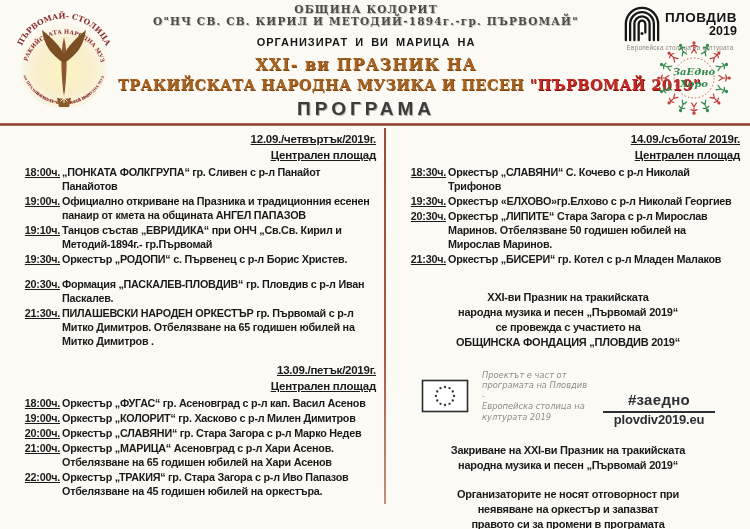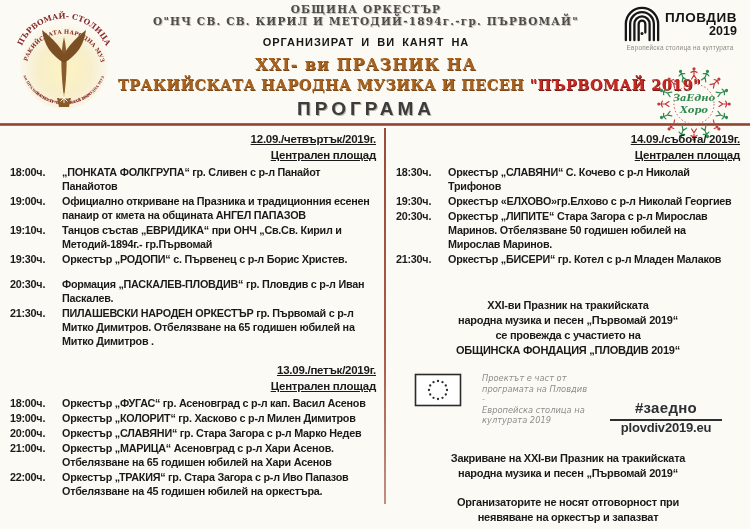--- a/index.html
+++ b/index.html
@@ -30,41 +30,41 @@
     margin-top:5px;font-weight:bold;font-size:19px;letter-spacing:4px;color:#3c3c3c;
     text-shadow:1px 1px 0 #b9b2a6;
   }
   .emblem{position:absolute;left:12px;top:1px;}
   .plovdiv-logo{position:absolute;right:10px;top:5px;width:120px;}
   .plovdiv-top{display:flex;align-items:center;gap:4px;justify-content:center;}
   .plovdiv-words{text-align:right;}
   .plovdiv-name{font-weight:bold;font-size:13.5px;letter-spacing:.5px;color:#151515;line-height:14px;}
   .plovdiv-year{font-weight:bold;font-size:12.5px;color:#151515;line-height:13px;}
   .plovdiv-caption{margin-top:1px;font-size:6.4px;color:#8e8a84;text-align:center;letter-spacing:.2px;}
-  .horo-logo{position:absolute;right:17px;top:65px;}
+  .horo-logo{position:absolute;right:17px;top:39px;}
   
   .hrule{position:absolute;left:0;right:0;top:123px;height:3px;
     background:linear-gradient(180deg,#b3705c,#8e3e2d 55%,#b58a77);}
   .vrule{position:absolute;left:384px;top:128px;width:2px;height:376px;
     background:linear-gradient(180deg,#9c4a39,#a95b48 60%,#c0907f);}
   
   .col{position:absolute;top:131px;font-size:10.8px;line-height:14px;font-weight:bold;letter-spacing:-0.25px;}
   .col-left{left:10px;width:366px;}
   .col-right{left:396px;width:344px;}
   .day-date,.day-venue{text-align:right;font-size:11.5px;text-decoration:underline;line-height:16px;}
   .day-block{margin-bottom:14px;}
   .events{margin-top:2px;}
   .ev{display:flex;margin-bottom:1px;}
-  .ev .t{flex:0 0 50px;white-space:nowrap;}
+  .ev .t{flex:0 0 50px;text-decoration:underline;white-space:nowrap;text-align:right;}
   .ev .d{flex:1;padding-left:2px;}
   .gap-top{margin-top:11px;}
   
   .center-block{text-align:center;font-size:11px;line-height:15px;}
-  .participation{margin-top:32px;text-align:center;}
-  .eu-row{margin-top:15px;display:flex;align-items:flex-start;justify-content:center;gap:20px;}
+  .participation{margin-top:24px;text-align:center;}
+  .eu-row{margin-top:15px;display:flex;align-items:center;justify-content:center;gap:13px;}
   .eu-note{
     width:108px;font-family:"DejaVu Sans",sans-serif;font-style:italic;font-weight:normal;
     font-size:8.3px;line-height:10.5px;color:#8d8d8d;letter-spacing:0;text-align:left;
   }
   .social{width:112px;text-align:center;color:#2c3034;}
   .hashtag{font-size:15px;letter-spacing:.3px;padding-bottom:4px;margin-top:28px;}
   .site{border-top:2px solid #2c3034;padding-top:0;font-size:13px;letter-spacing:-0.2px;}
   .closing{margin-top:16px;}
   .disclaimer{margin-top:14px;}
   svg{display:block;}
@@ -106,23 +106,23 @@
         <path d="M52,62 C65,54 72,44 74,29 C63,38 55,46 52,54 Z" fill="#7c4e24"></path>
         <path d="M45,97 L59,97 L57,106 L47,106 Z"></path>
       </g>
       <g stroke="#fdf6dc" stroke-width="1">
         <path d="M52,92 L52,102 M47,97 L57,97 M48.5,93.5 L55.5,100.5 M55.5,93.5 L48.5,100.5"></path>
       </g>
     </svg>
   </div>
 
   <div class="hdr-center">
-    <div class="muni">ОБЩИНА ОРКЕСТЪР</div>
+    <div class="muni">ОБЩИНА КОЛОРИТ</div>
     <div class="muni">О"НЧ СВ. СВ. КИРИЛ И МЕТОДИЙ-1894г.-гр. ПЪРВОМАЙ"</div>
-    <div class="invite">ОРГАНИЗИРАТ И ВИ КАНЯТ НА</div>
+    <div class="invite">ОРГАНИЗИРАТ И ВИ МАРИЦА НА</div>
     <div class="fest-title1">XXI- ви ПРАЗНИК НА</div>
     <div class="fest-title2"><span>ТРАКИЙСКАТА НАРОДНА МУЗИКА И ПЕСЕН </span><span class="red">"ПЪРВОМАЙ 2019"</span></div>
     <div class="prog-title">ПРОГРАМА</div>
   </div>
 
   <div class="plovdiv-logo">
     <div class="plovdiv-top">
       <svg width="38" height="38" viewBox="0 0 40 40" fill="none" stroke="#161616" stroke-width="2.4" stroke-linecap="round">
         <path d="M3,37 V20 A17,17 0 0 1 37,20 V37"></path>
         <path d="M7.5,37 V20 A12.5,12.5 0 0 1 32.5,20 V37"></path>

